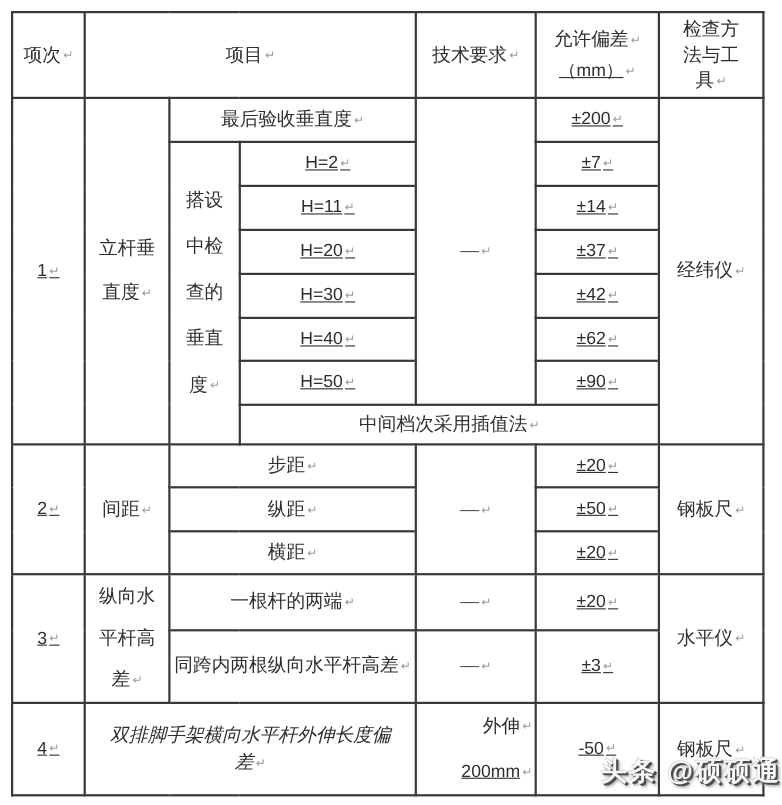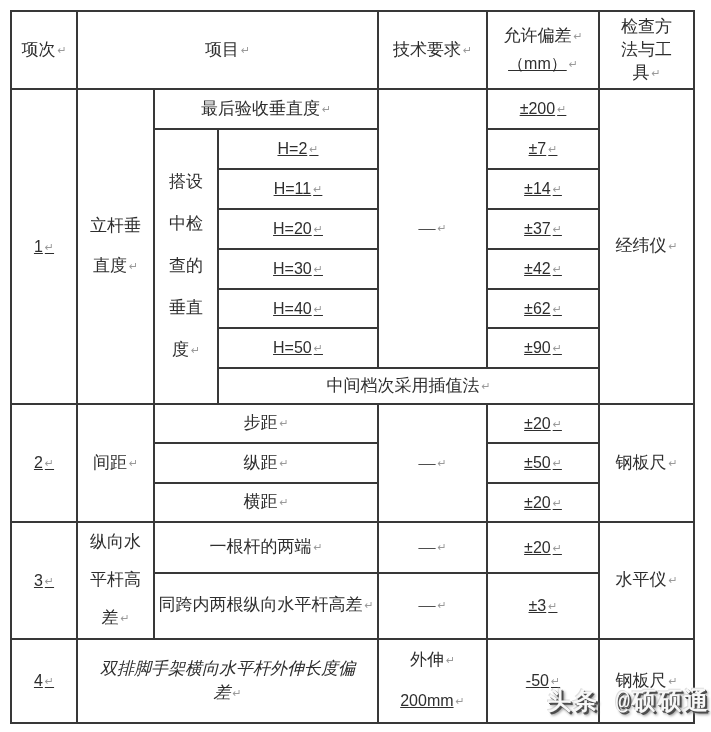--- a/index.html
+++ b/index.html
@@ -22,24 +22,24 @@
   .pm{
     color:#9a9a9a;font-size:11px;margin-left:2px;vertical-align:1px;
     font-family:"DejaVu Sans",sans-serif;
   }
   .wrap-narrow{width:2.4em;margin:0 auto;line-height:42px;}
   .wrap-item1{width:3.3em;margin:0 auto;line-height:40px;}
   .wrap-item3{width:3.4em;margin:0 auto;line-height:38px;text-align:center;}
   .wrap-hdr-tool{width:3.4em;margin:0 auto;line-height:23px;}
   .wrap-row4{width:258px;margin:16px auto;line-height:24px;font-style:italic;}
   .two-line div{line-height:27px;}
-  .tech4 div{line-height:40px;}
+  .tech4 div{line-height:40px;text-align:right;}
   .watermark{
     position:absolute;top:685px;right:1px;z-index:5;
-    font-family:Liberation Mono, monospace;
+    font-family:Liberation Sans, sans-serif;
     font-size:24px;font-weight:bold;letter-spacing:2px;white-space:nowrap;
     color:#f7f7f7;
     text-shadow:2px 2px 0 #4c4c4c,1px 1px 0 #5a5a5a,3px 3px 3px #8a8a8a,-1px -1px 0 #dedede;
   }
 </style>
 </head>
 <body>
 
 <table class="spec">
   <colgroup>

